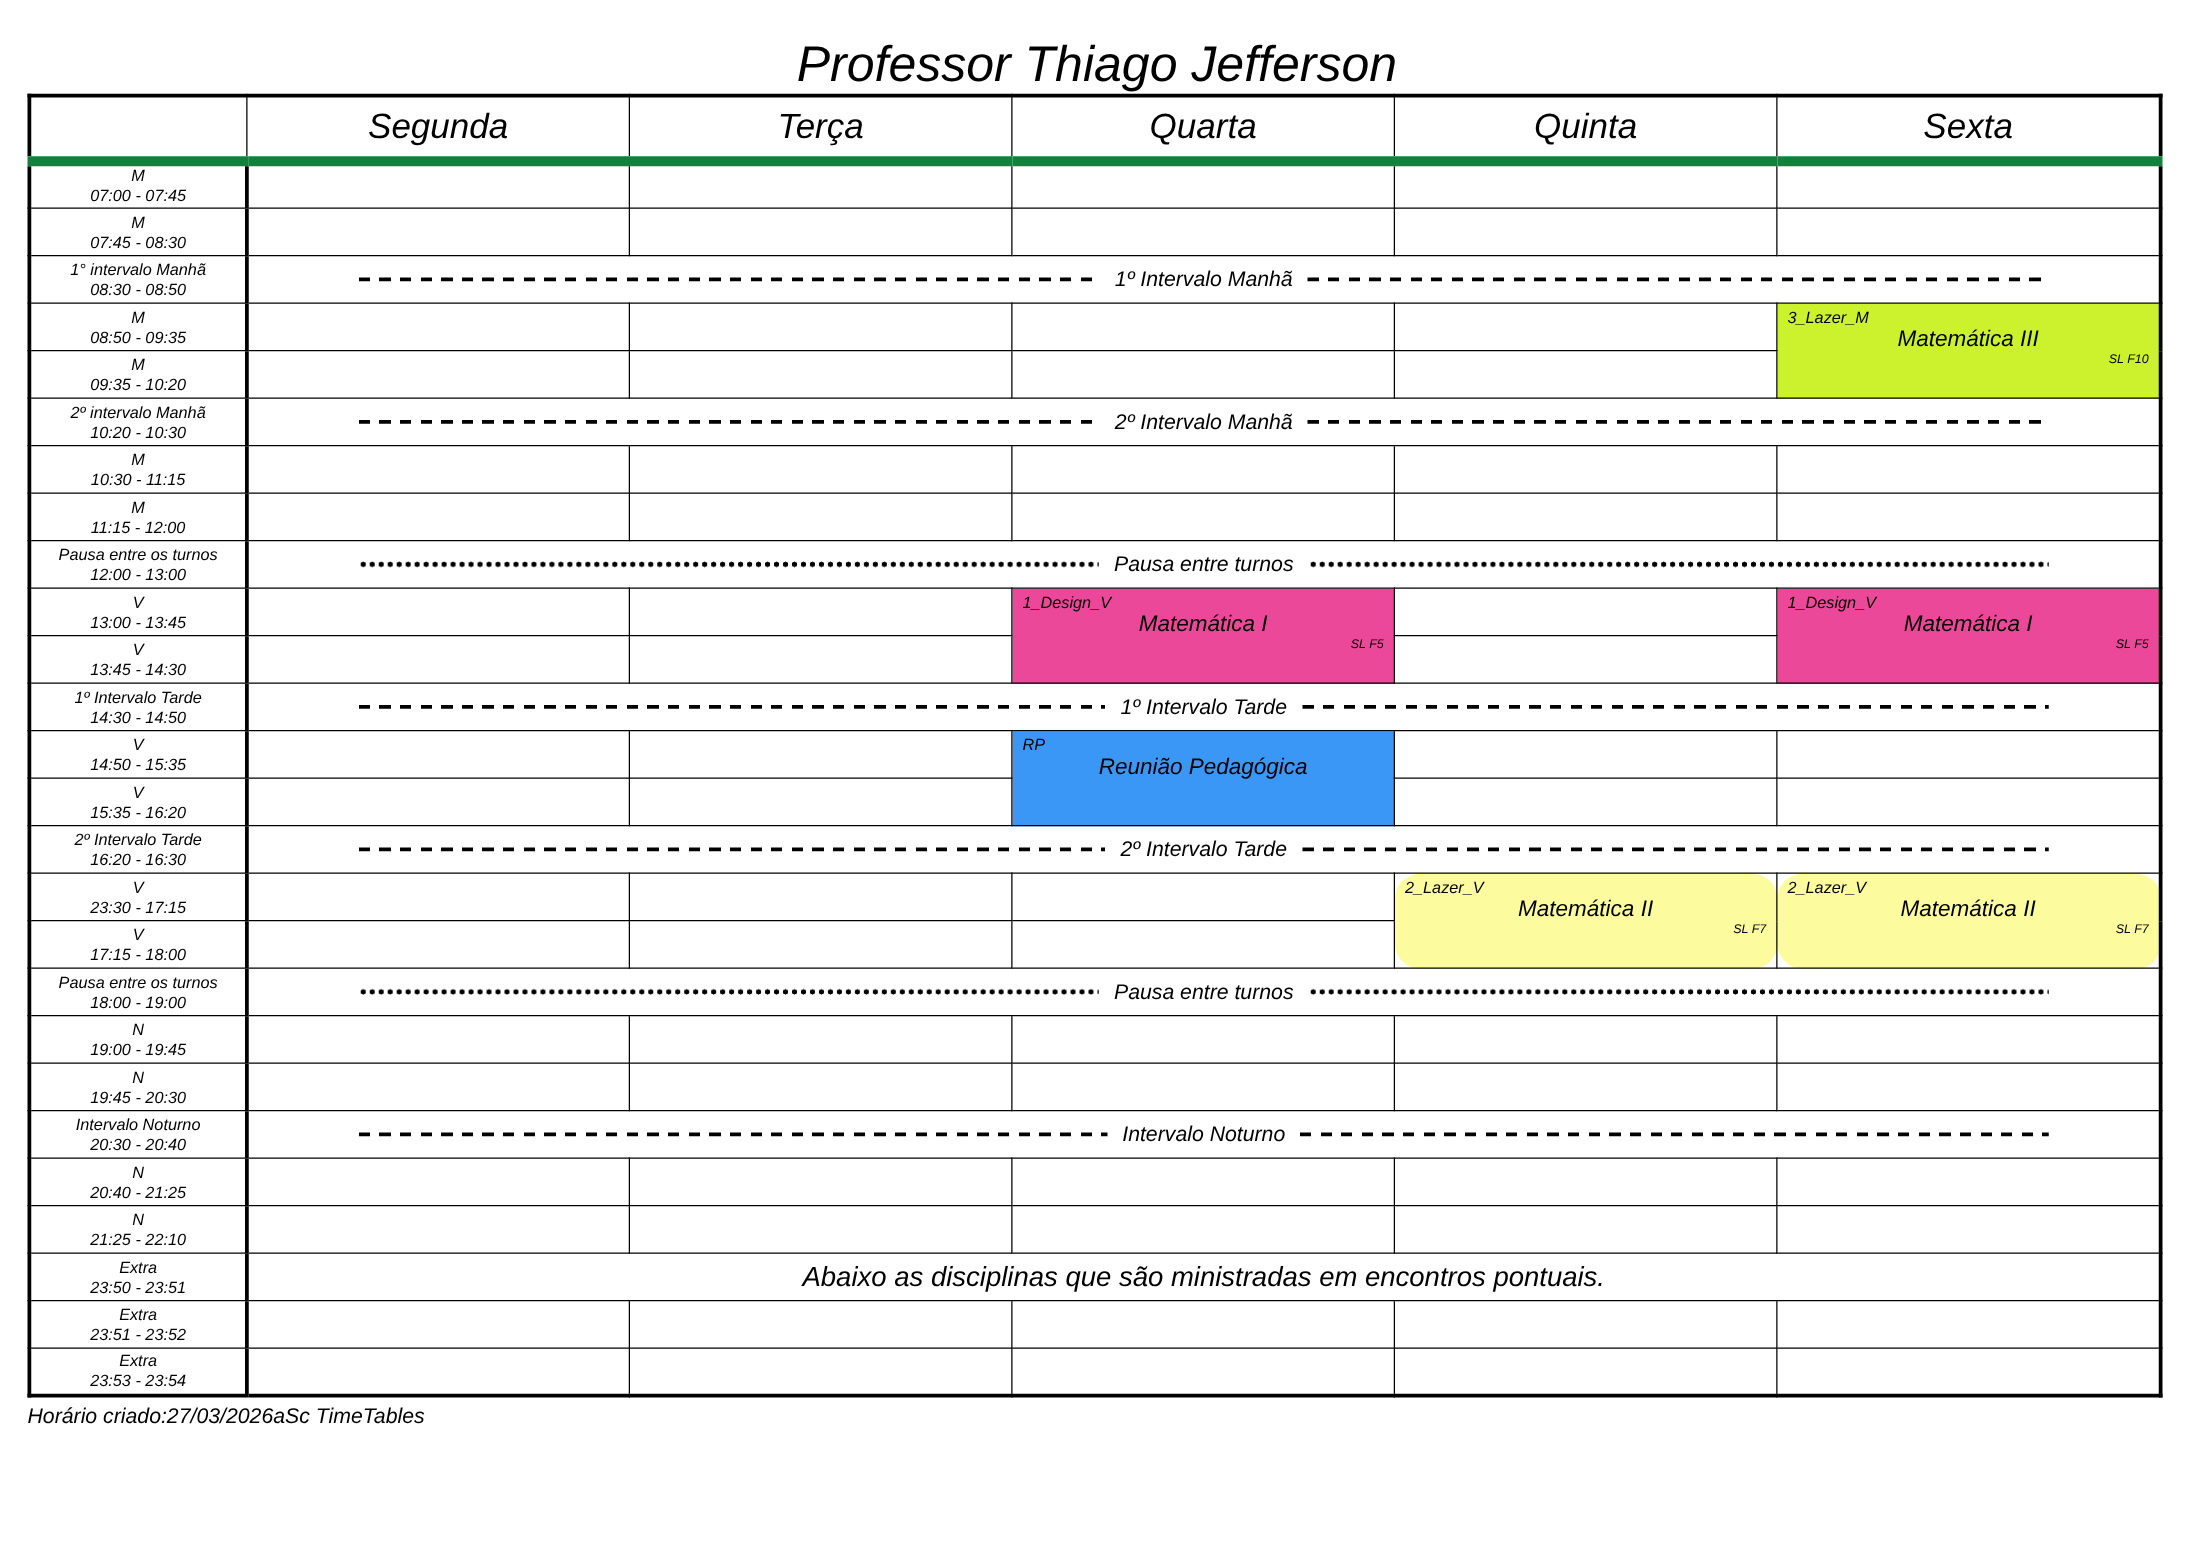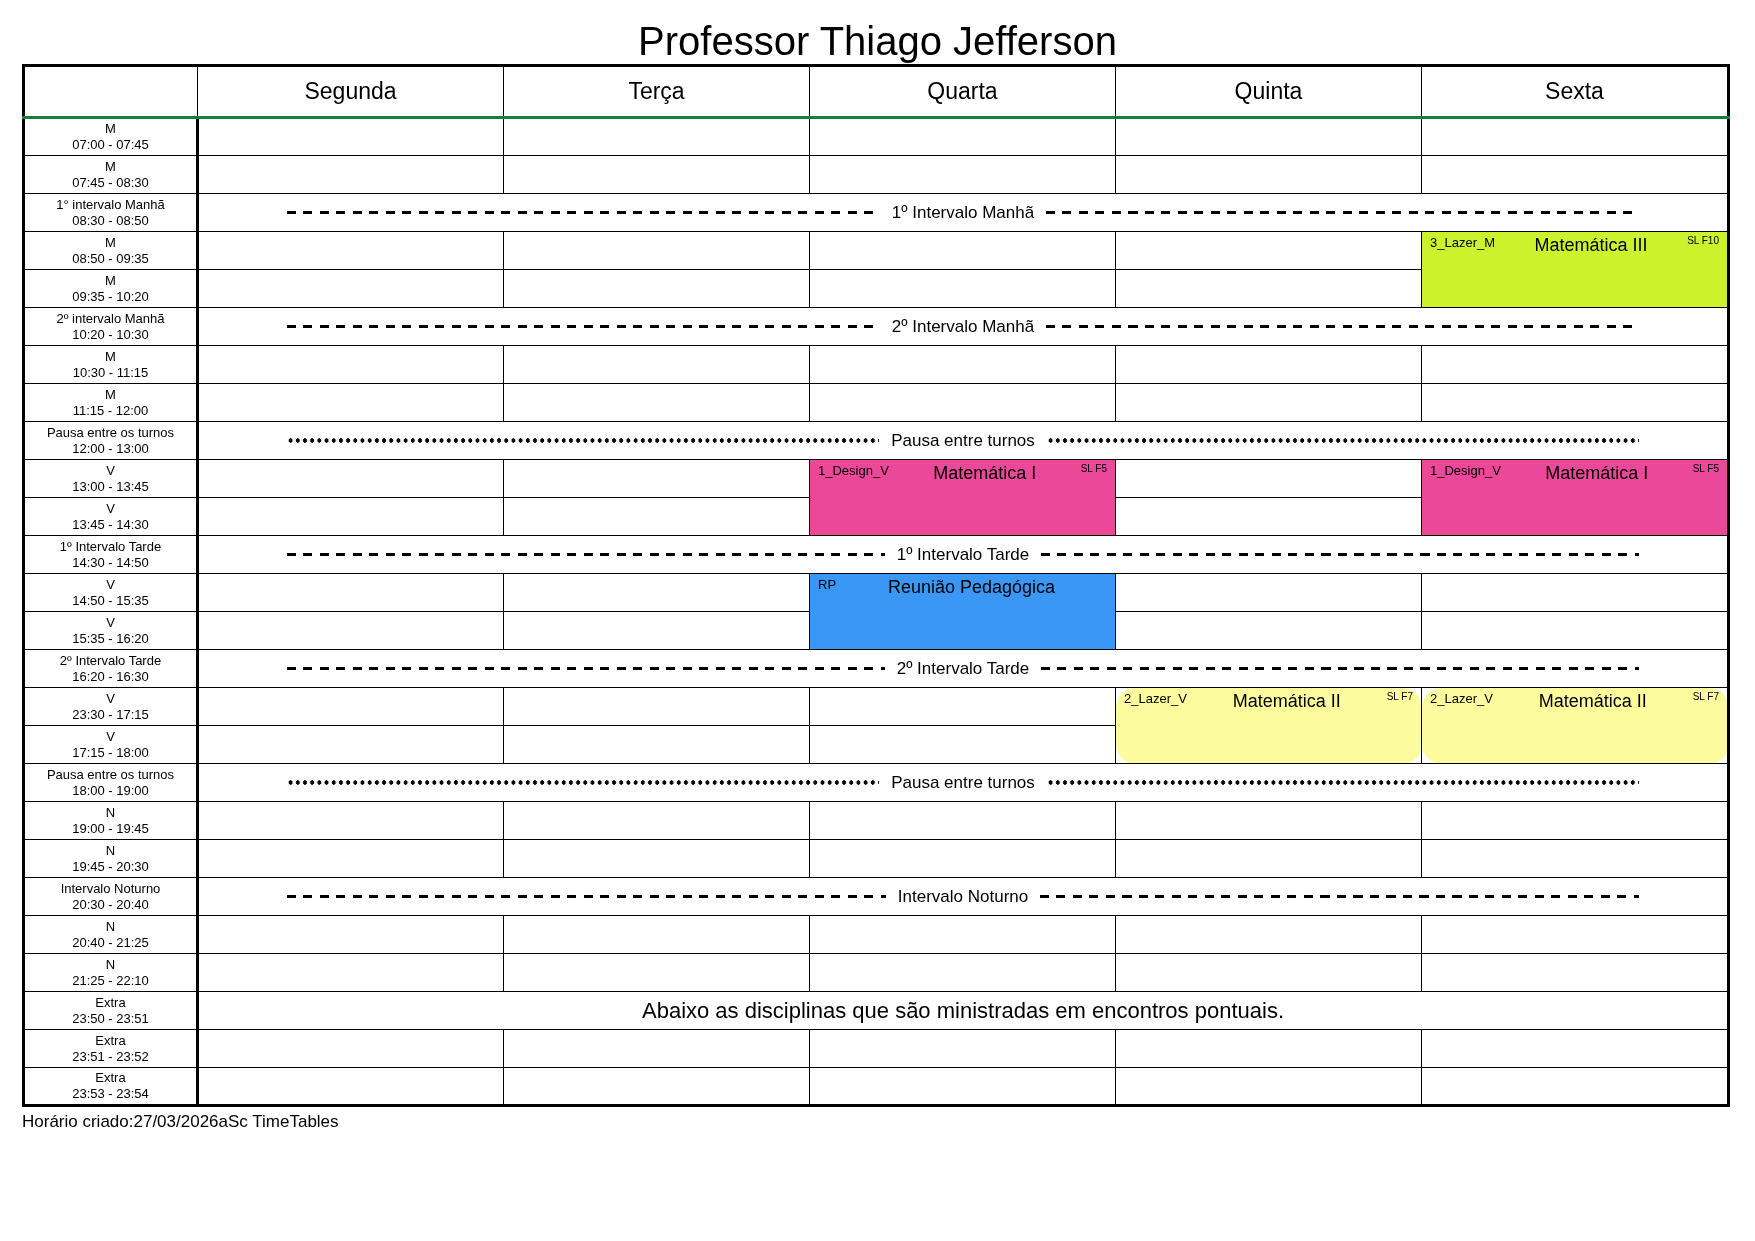--- a/index.html
+++ b/index.html
@@ -1,36 +1,36 @@
 <!DOCTYPE html>
 <html><head>
 <meta charset="utf-8">
 <style>
   html,body{margin:0;padding:0;background:#fff;}
   body{
     width:1755px;height:1241px;
     font-family:"Liberation Sans","DejaVu Sans",sans-serif;
     color:#000;position:relative;overflow:hidden;
   }
-  .page{padding-top:18px;}
+  .page{padding-top:29px;font-style:italic;}
   .title{
     text-align:center;font-size:40px;font-weight:400;line-height:46px;
   }
   .subtitle{
     font-size:17px;margin:16px 0 7px 22px;
   }
   table{
     border-collapse:collapse;table-layout:fixed;
     width:1705px;margin-left:22px;
     border:3px solid #000;
   }
   td{border:1px solid #000;padding:0;vertical-align:middle;}
   tr{height:38px;}
   tr.header{height:52px;}
-  tr.header td{border-bottom:3px solid #15803d;text-align:center;font-size:23px;}
+  tr.header td{border-bottom:8px solid #15803d;text-align:center;font-size:28px;}
   td.time{
     border-right:3px solid #000;text-align:center;
     font-size:13px;line-height:16px;
   }
   td.band{padding:0;}
   .band-inner{
     display:flex;align-items:center;gap:12px;padding:0 88px;
   }
   .band-label{font-size:17px;white-space:nowrap;}
   .dashline{
@@ -38,21 +38,21 @@
     background:repeating-linear-gradient(90deg,#000 0 9px,transparent 9px 16.5px);
   }
   .dotline{
     flex:1;height:5px;
     background:radial-gradient(circle,#000 2px,transparent 2.3px) 0 50%/7.2px 5px repeat-x;
   }
   td.note-cell{text-align:center;font-size:22px;}
   td.lesson-td{padding:0;vertical-align:top;}
   .lesson{
     height:100%;box-sizing:border-box;
-    display:flex;flex-direction:row;
+    display:flex;flex-direction:column;
     padding:3px 8px 4px 8px;
   }
   .lesson .group{font-size:13px;text-align:left;min-height:15px;}
   .lesson .subject{
     flex:1;font-size:18px;
     display:flex;align-items:center;justify-content:center;text-align:center;
   }
   .lesson .room{font-size:10px;text-align:right;min-height:15px;}
   td.bg-green{background:#CBF22C;}
   td.bg-magenta{background:#ec4899;}

